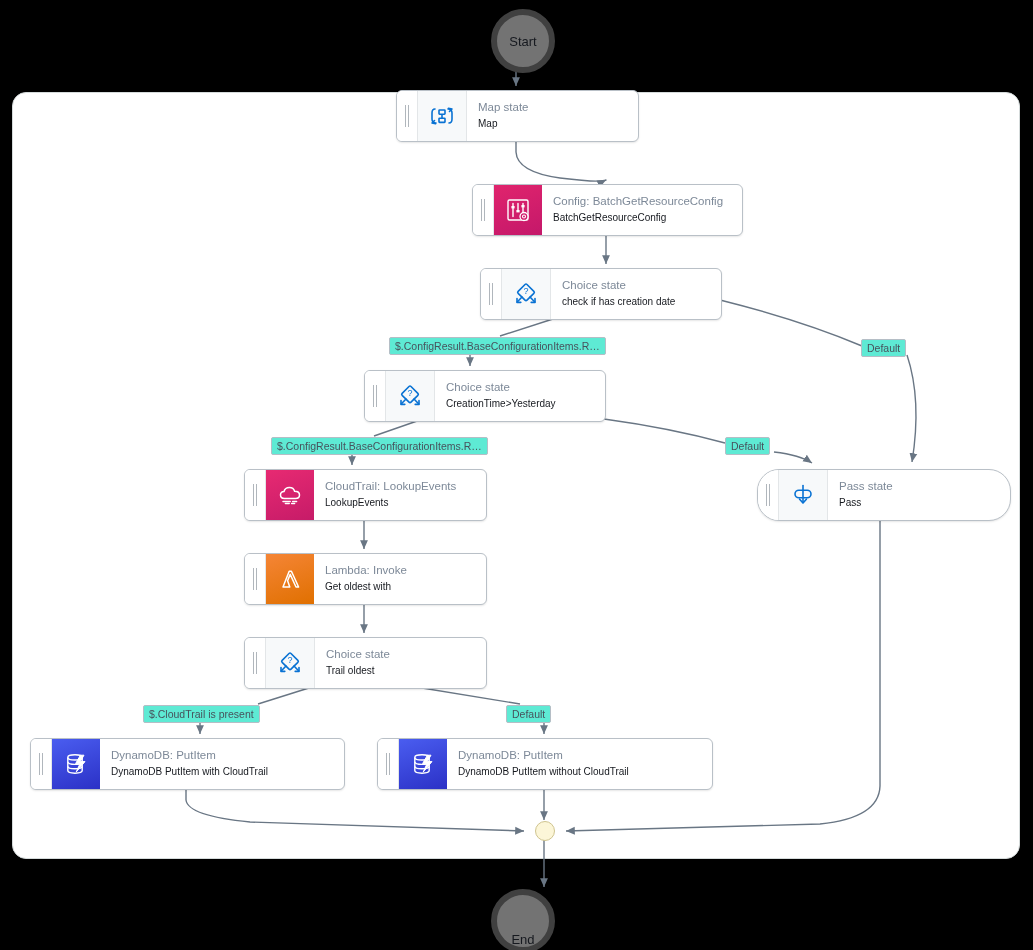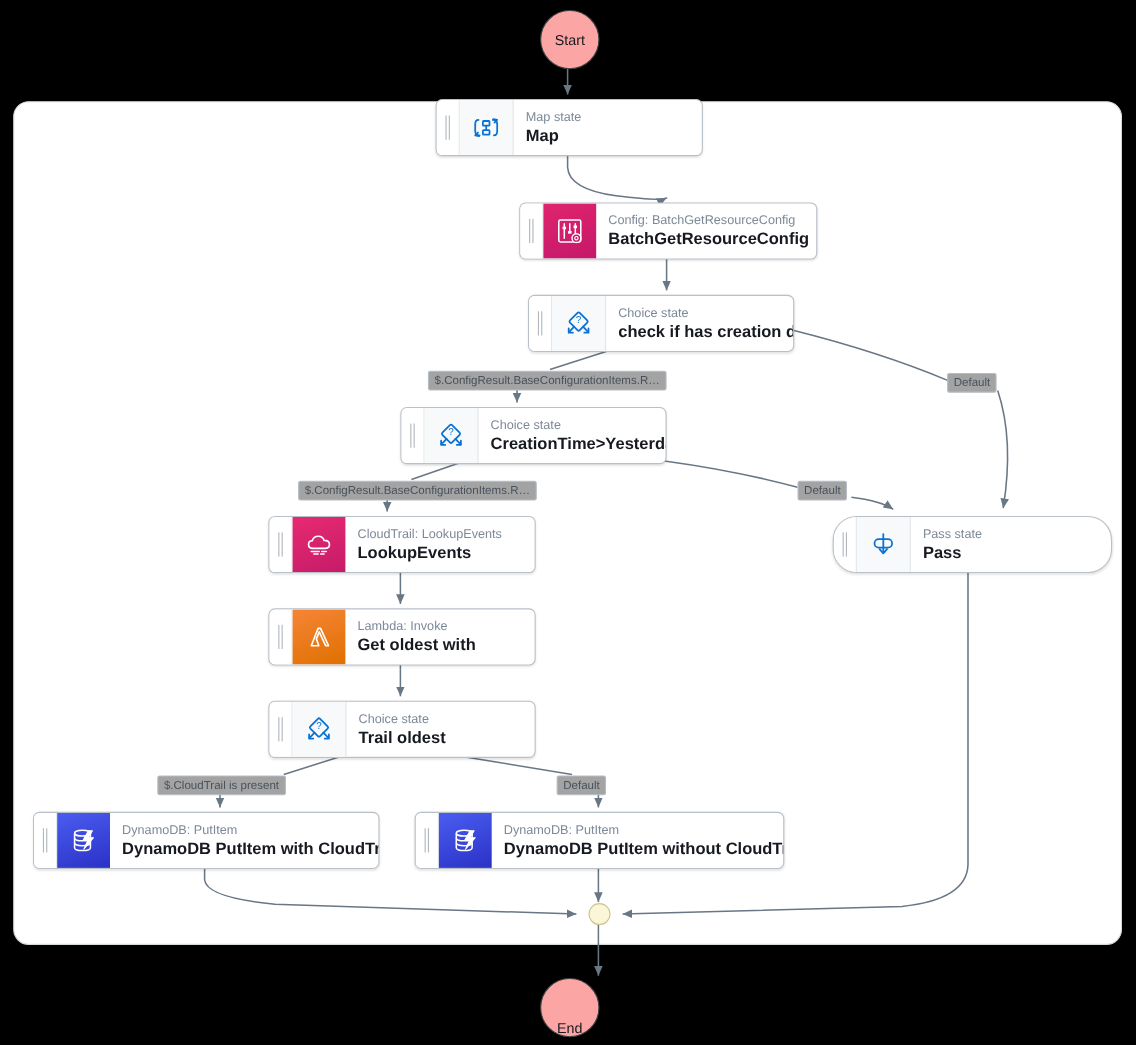--- a/index.html
+++ b/index.html
@@ -6,46 +6,46 @@
   body{width:1033px;height:950px;position:relative;overflow:hidden;
        font-family:"Liberation Sans","DejaVu Sans",sans-serif;}
   #canvas{position:absolute;left:0;top:0;width:1033px;height:950px;}
   svg.wires{position:absolute;left:0;top:0;width:1033px;height:950px;pointer-events:none;}
 
   
   .map-container{position:absolute;background:#ffffff;border:1px solid #d5dbdb;
       border-radius:14px;box-shadow:0 1px 2px rgba(0,0,0,.18);}
 
   
-  .terminal{position:absolute;border-radius:50%;background:#fca5a5;
-      border:1px solid #404040;display:flex;align-items:center;justify-content:center;
+  .terminal{position:absolute;border-radius:50%;background:#737373;
+      border:6px solid #404040;display:flex;align-items:center;justify-content:center;
       font-size:13px;color:#16191f;}
   .merge-dot{position:absolute;width:18px;height:18px;border-radius:50%;
       background:#fcf6d8;border:1px solid #cfc48f;}
 
   
   .node{position:absolute;height:50px;background:#ffffff;border:1px solid #b9c0c7;
       border-radius:6px;display:flex;align-items:stretch;overflow:hidden;
       box-shadow:0 1px 2px rgba(0,0,0,.10);}
   .grip{width:20px;display:flex;align-items:center;justify-content:center;
       background:#fff;border-right:1px solid #e3e6e8;flex:0 0 20px;}
   .grip i{display:block;width:1px;height:22px;background:#b0b6bc;margin:0 1px;}
   .iconbox{width:48px;flex:0 0 48px;display:flex;align-items:center;justify-content:center;}
   .iconbox.plain{background:#f7f9fa;border-right:1px solid #e3e6e8;}
   .iconbox.config{background:linear-gradient(160deg,#e0246d 0%,#c4186a 100%);}
   .iconbox.cloudtrail{background:linear-gradient(160deg,#e72a72 0%,#c61b68 100%);}
   .iconbox.lambda{background:linear-gradient(160deg,#f58536 0%,#e07000 100%);}
   .iconbox.dynamodb{background:linear-gradient(160deg,#4a5df0 0%,#2b31c6 100%);}
   .labels{flex:1 1 auto;display:flex;flex-direction:column;justify-content:center;
       padding:0 10px 0 11px;min-width:0;}
   .sub{font-size:11.5px;color:#7d8998;line-height:14px;white-space:nowrap;}
-  .ttl{font-size:15px;color:#16191f;line-height:19px;white-space:nowrap;font-weight:bold;}
+  .ttl{font-size:10px;color:#16191f;line-height:19px;white-space:nowrap;}
 
   
-  .elabel{position:absolute;background:#a3a3a3;border:1px solid #b5bec6;
+  .elabel{position:absolute;background:#5eead4;border:1px solid #b5bec6;
       border-radius:2px;font-size:10.5px;color:#48525c;padding:2px 5px;
       white-space:nowrap;line-height:12px;}
 </style>
 </head>
 <body>
 
 <div id="canvas">
 
   <div class="map-container" style="left:12px;top:92px;width:1006px;height:765px;"></div>
 

